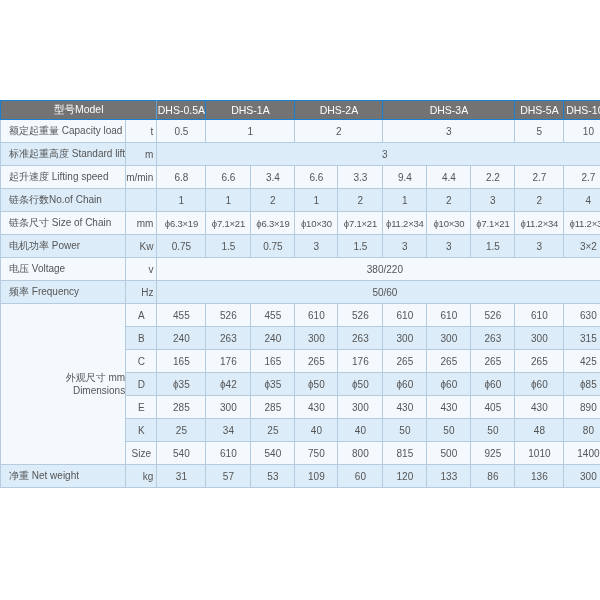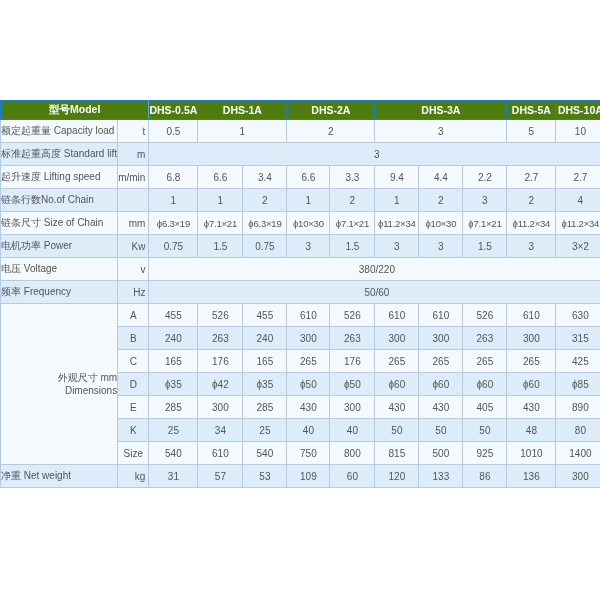--- a/index.html
+++ b/index.html
@@ -1,24 +1,24 @@
 <!DOCTYPE html>
 <html><head>
 <meta charset="utf-8">
 <style>
   html,body{margin:0;padding:0;background:#fff;}
   body{width:600px;height:600px;overflow:hidden;position:relative;font-family:"Liberation Sans","DejaVu Sans",sans-serif;color:#555;}
   .wrap{position:absolute;left:0;top:100px;width:640px;}
   table{border-collapse:collapse;table-layout:fixed;font-size:10px;}
   td{border:1px solid #b5cbe0;height:22px;padding:0;text-align:center;white-space:nowrap;overflow:hidden;color:#555;}
-  tr.hdr td{background:#4d7c0f;color:#fff;border-color:#1a7fd0;height:18px;font-size:10.5px;font-weight:bold;}
+  tr.hdr td{background:#737373;color:#fff;border-color:#1a7fd0;height:18px;font-size:10.5px;}
   tr.hdr td.sep{border-right:1px solid #5aa3df;}
   tr.alt td{background:#dcecf8;}
   tr.lt td{background:#f3f9fd;}
-  td.lbl{text-align:left;padding-left:0;font-size:10px;}
+  td.lbl{text-align:left;padding-left:8px;font-size:10px;}
   td.unit{text-align:right;padding-right:3px;}
   td.dimlbl{background:#f3f9fd!important;text-align:right;line-height:13px;}
   td.chain{font-size:9.5px;letter-spacing:-0.2px;margin-left:16px;}
 </style>
 </head>
 <body>
 
 <div class="wrap">
 <table>
   <colgroup>

